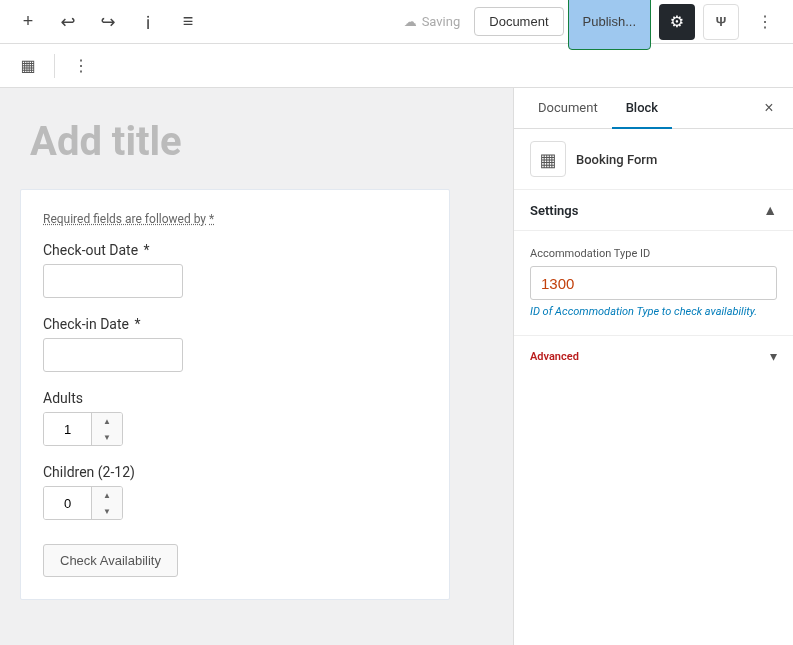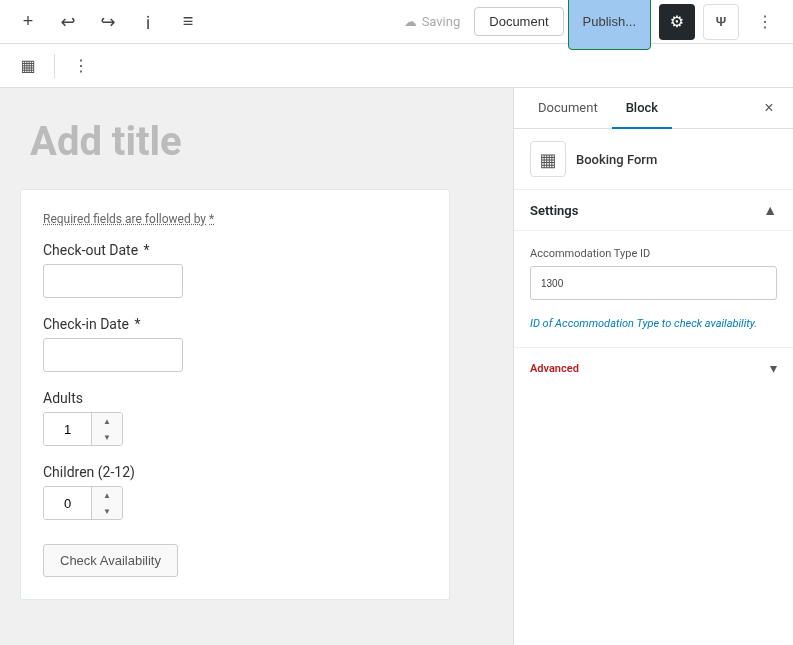--- a/index.html
+++ b/index.html
@@ -145,24 +145,24 @@
       display: flex; align-items: center; justify-content: space-between;
       padding: 12px 16px; cursor: pointer; border-bottom: 1px solid #eee;
     }
     .settings-header-title { font-size: 13px; font-weight: 600; color: #23282d; }
     .settings-header-icon { font-size: 14px; color: #555; }
 
     .settings-body { padding: 16px; }
     .field-label { font-size: 11px; color: #555; margin-bottom: 6px; display: block; }
     .text-input {
       width: 100%; height: 34px; border: 1px solid #ccc; border-radius: 3px;
-      padding: 0 10px; font-size: 10px; color: #404040;
+      padding: 0 10px; font-size: 15px; color: #c2410c;
     }
     .field-hint {
-      font-size: 11px; color: #007cba; margin-top: 16px; line-height: 1.4;
+      font-size: 11px; color: #007cba; margin-top: 4px; line-height: 1.4;
       font-style: italic;
     }
 
     
     .advanced-section {
       border-top: 1px solid #eee;
     }
     .advanced-header {
       display: flex; align-items: center; justify-content: space-between;
       padding: 12px 16px; cursor: pointer;

